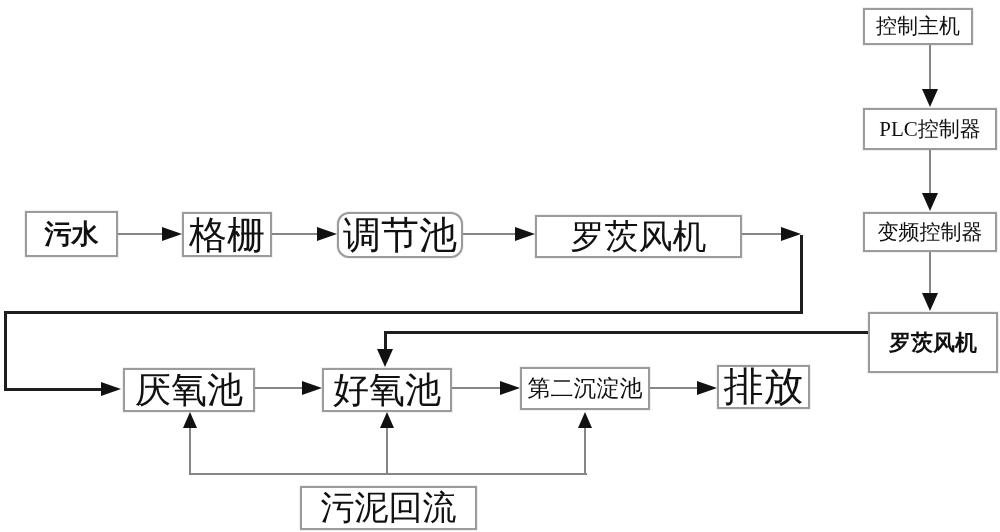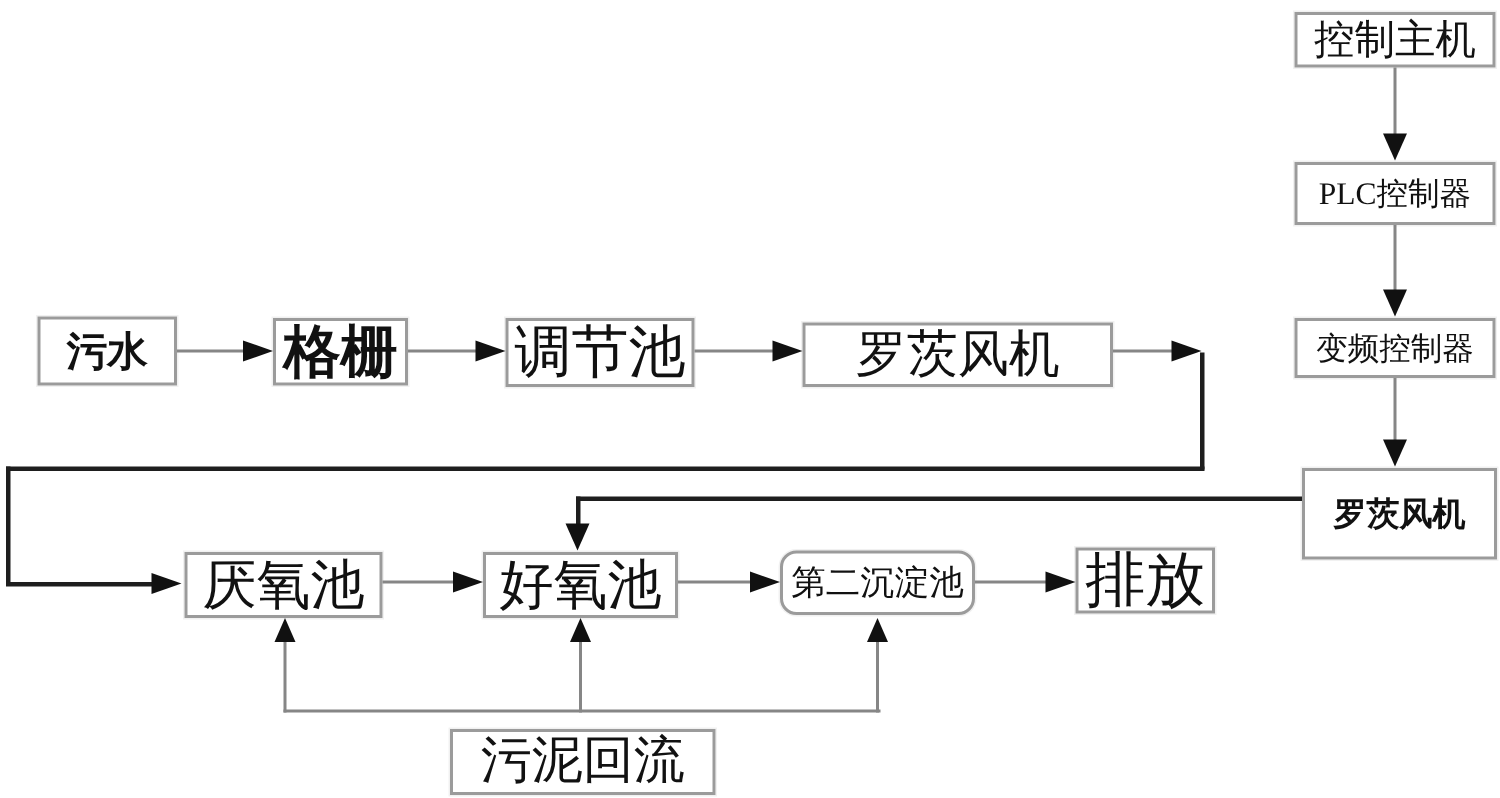--- a/index.html
+++ b/index.html
@@ -30,50 +30,50 @@
   .arr-up{border-left:7px solid transparent;border-right:7px solid transparent;border-bottom:16px solid var(--ink);}
 </style>
 </head>
 <body>
 
 <div id="canvas">
 
   <div class="node bold" style="left:25px;top:211px;width:93px;height:46px;font-size:27px;">
     <span class="lbl">污水</span>
   </div>
-  <div class="node" style="left:182px;top:212px;width:90px;height:45px;font-size:38px;font-weight:bold;">
+  <div class="node" style="left:182px;top:212px;width:90px;height:45px;font-size:38px;">
     <span class="lbl">格栅</span>
   </div>
-  <div class="node" style="left:337px;top:212px;width:126px;height:46px;font-size:38px;">
+  <div class="node" style="left:337px;top:212px;width:126px;height:46px;font-size:38px;border-radius:12px;">
     <span class="lbl">调节池</span>
   </div>
   <div class="node" style="left:535px;top:215px;width:207px;height:43px;font-size:34px;">
     <span class="lbl">罗茨风机</span>
   </div>
 
-  <div class="node" style="left:863px;top:8px;width:134px;height:37px;font-size:27px;">
+  <div class="node" style="left:863px;top:8px;width:110px;height:37px;font-size:21px;">
     <span class="lbl">控制主机</span>
   </div>
   <div class="node" style="left:863px;top:108px;width:134px;height:42px;font-size:21px;">
     <span class="lbl">PLC控制器</span>
   </div>
   <div class="node" style="left:863px;top:212px;width:134px;height:40px;font-size:21px;">
     <span class="lbl">变频控制器</span>
   </div>
   <div class="node bold" style="left:868px;top:312px;width:130px;height:61px;font-size:22px;">
     <span class="lbl">罗茨风机</span>
   </div>
 
   <div class="node" style="left:123px;top:368px;width:132px;height:44px;font-size:36px;text-align:center;">
     <span class="lbl">厌氧池</span>
   </div>
   <div class="node" style="left:322px;top:368px;width:130px;height:44px;font-size:36px;">
     <span class="lbl">好氧池</span>
   </div>
-  <div class="node" style="left:520px;top:367px;width:130px;height:43px;font-size:23px;border-radius:11px;">
+  <div class="node" style="left:520px;top:367px;width:130px;height:43px;font-size:23px;">
     <span class="lbl">第二沉淀池</span>
   </div>
   <div class="node" style="left:717px;top:365px;width:93px;height:44px;font-size:40px;">
     <span class="lbl">排放</span>
   </div>
 
   <div class="node" style="left:300px;top:486px;width:177px;height:44px;font-size:34px;">
     <span class="lbl">污泥回流</span>
   </div>
 

